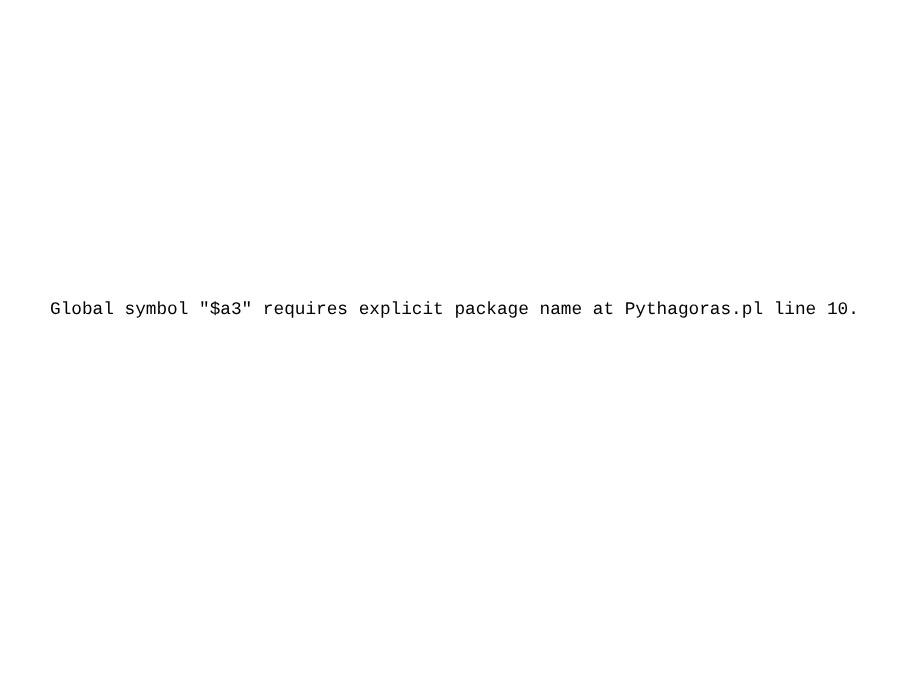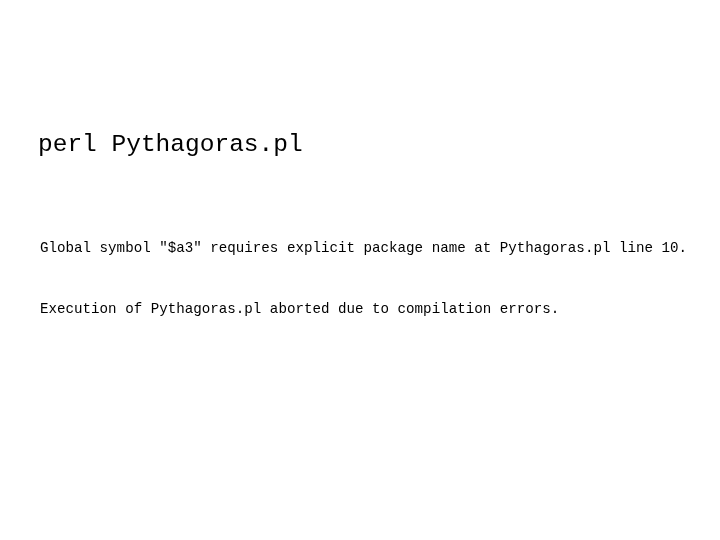--- a/index.html
+++ b/index.html
@@ -45,20 +45,18 @@
   .output-line {
     display: block;
     white-space: pre;
   }
 </style>
 </head>
 <body>
 
 <div class="slide">
 
-  <div class="command-line">perl Pythagoras.pl</div>
 
   <div class="output-block">
     <span class="output-line">Global symbol "$a3" requires explicit package name at Pythagoras.pl line 10.</span>
-    <span class="output-line">Execution of Pythagoras.pl aborted due to compilation errors.</span>
   </div>
 
 </div>
 
 </body></html>

